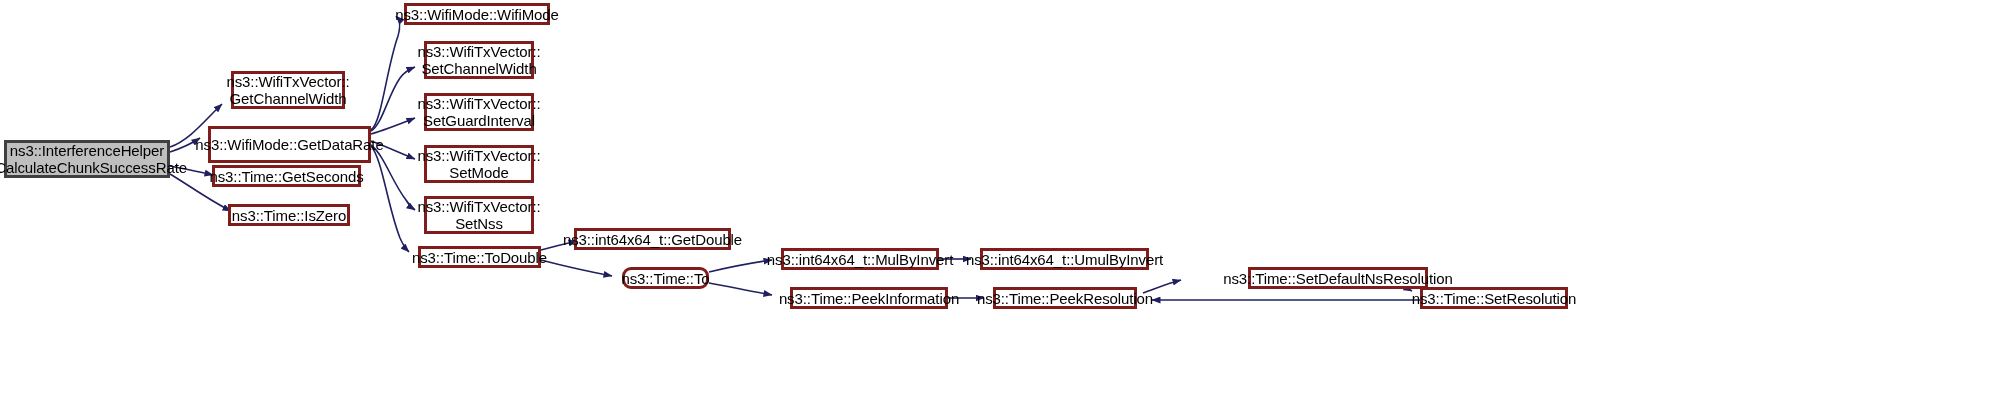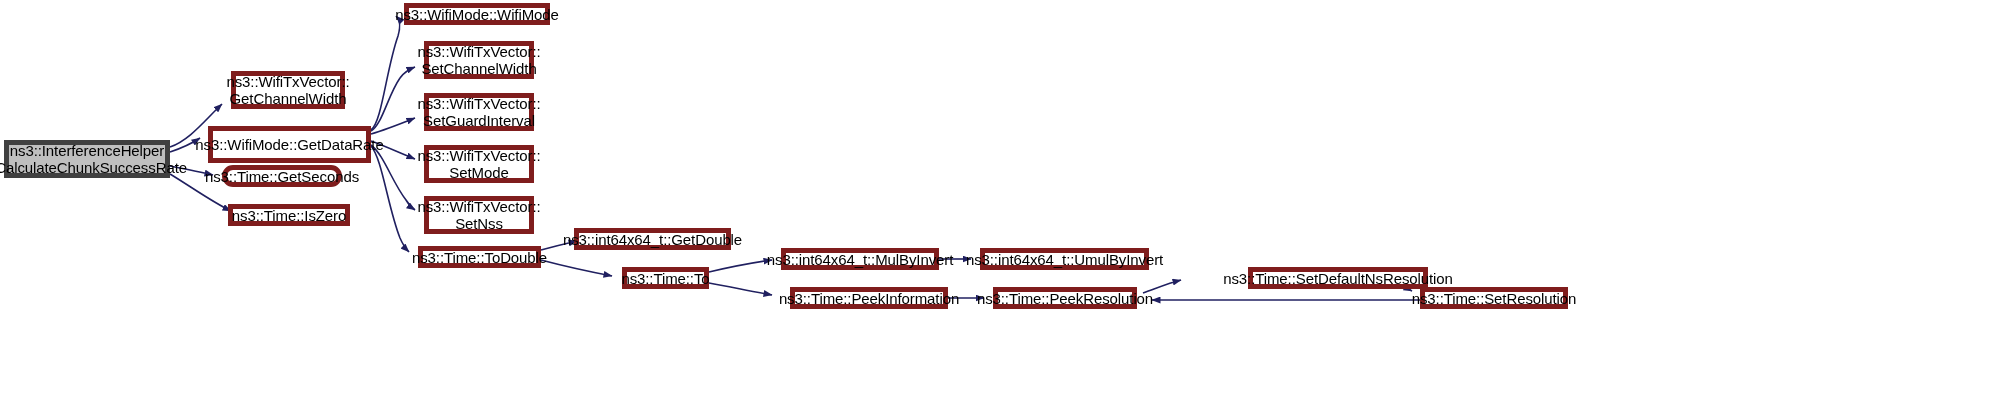--- a/index.html
+++ b/index.html
@@ -20,21 +20,21 @@
     position: absolute;
     left: 0;
     top: 0;
     width: 2012px;
     height: 401px;
     pointer-events: none;
   }
   .node {
     position: absolute;
     box-sizing: border-box;
-    border: 5px solid #7f1d1d;
+    border: 3px solid #7f1d1d;
     background: #ffffff;
     color: #000000;
     display: flex;
     align-items: center;
     justify-content: center;
     text-align: center;
     font-size: 15px;
     line-height: 17px;
     letter-spacing: -0.1px;
     white-space: pre-line;
@@ -81,34 +81,34 @@
         <path d="M 1385 279 C 1396 283, 1404 287, 1412 291" fill="none" stroke="#202060" stroke-width="1.6" marker-end="url(#arrowhead)"></path>
         <path d="M 1420 300 L 1152 300" fill="none" stroke="#202060" stroke-width="1.6" marker-end="url(#arrowhead)"></path>
       </g>
   </svg>
   <div id="node-layer">
       <div class="node root" style="left: 4px; top: 140px; width: 166px; height: 38px;"><span class="node-label">ns3::InterferenceHelper
 ::CalculateChunkSuccessRate</span></div>
       <div class="node" style="left: 231px; top: 71px; width: 114px; height: 38px;"><span class="node-label">ns3::WifiTxVector::
 GetChannelWidth</span></div>
       <div class="node" style="left: 208px; top: 126px; width: 163px; height: 37px;"><span class="node-label">ns3::WifiMode::GetDataRate</span></div>
-      <div class="node" style="left: 222px; top: 165px; width: 120px; height: 22px; border-radius: 11px;"><span class="node-label">ns3::Time::GetSeconds</span></div>
+      <div class="node" style="left: 212px; top: 165px; width: 149px; height: 22px;"><span class="node-label">ns3::Time::GetSeconds</span></div>
       <div class="node" style="left: 228px; top: 204px; width: 122px; height: 22px;"><span class="node-label">ns3::Time::IsZero</span></div>
       <div class="node" style="left: 404px; top: 3px; width: 146px; height: 22px;"><span class="node-label">ns3::WifiMode::WifiMode</span></div>
       <div class="node" style="left: 424px; top: 41px; width: 110px; height: 38px;"><span class="node-label">ns3::WifiTxVector::
 SetChannelWidth</span></div>
       <div class="node" style="left: 424px; top: 93px; width: 110px; height: 38px;"><span class="node-label">ns3::WifiTxVector::
 SetGuardInterval</span></div>
       <div class="node" style="left: 424px; top: 145px; width: 110px; height: 38px;"><span class="node-label">ns3::WifiTxVector::
 SetMode</span></div>
       <div class="node" style="left: 424px; top: 196px; width: 110px; height: 38px;"><span class="node-label">ns3::WifiTxVector::
 SetNss</span></div>
       <div class="node" style="left: 418px; top: 246px; width: 123px; height: 22px;"><span class="node-label">ns3::Time::ToDouble</span></div>
       <div class="node" style="left: 574px; top: 228px; width: 157px; height: 22px;"><span class="node-label">ns3::int64x64_t::GetDouble</span></div>
-      <div class="node" style="left: 622px; top: 267px; width: 87px; height: 22px;"><span class="node-label">ns3::Time::To</span></div>
+      <div class="node" style="left: 622px; top: 267px; width: 87px; height: 22px; border-radius: 9px;"><span class="node-label">ns3::Time::To</span></div>
       <div class="node" style="left: 781px; top: 248px; width: 158px; height: 22px;"><span class="node-label">ns3::int64x64_t::MulByInvert</span></div>
       <div class="node" style="left: 781px; top: 287px; width: 158px; height: 22px; margin-left: 9px;"><span class="node-label">ns3::Time::PeekInformation</span></div>
       <div class="node" style="left: 980px; top: 248px; width: 169px; height: 22px;"><span class="node-label">ns3::int64x64_t::UmulByInvert</span></div>
       <div class="node" style="left: 993px; top: 287px; width: 144px; height: 22px;"><span class="node-label">ns3::Time::PeekResolution</span></div>
       <div class="node" style="left: 1248px; top: 267px; width: 180px; height: 22px;"><span class="node-label">ns3::Time::SetDefaultNsResolution</span></div>
       <div class="node" style="left: 1420px; top: 287px; width: 148px; height: 22px;"><span class="node-label">ns3::Time::SetResolution</span></div>
     </div>
 </div>
 
 </body></html>

